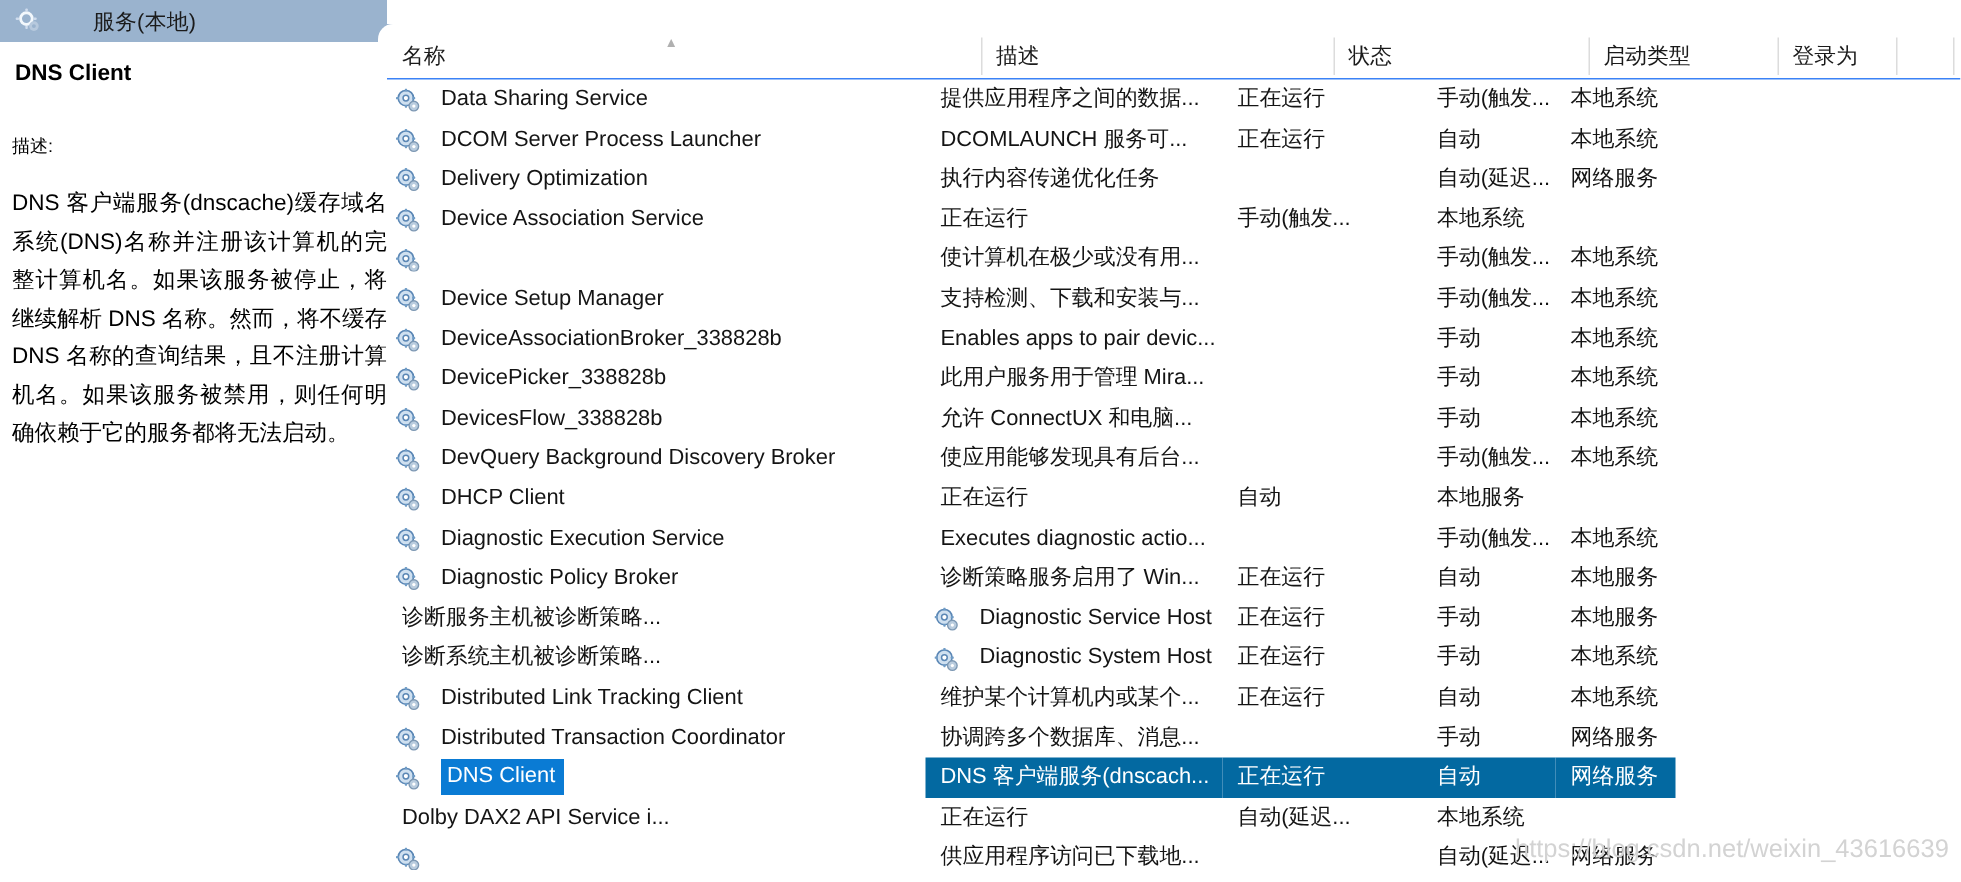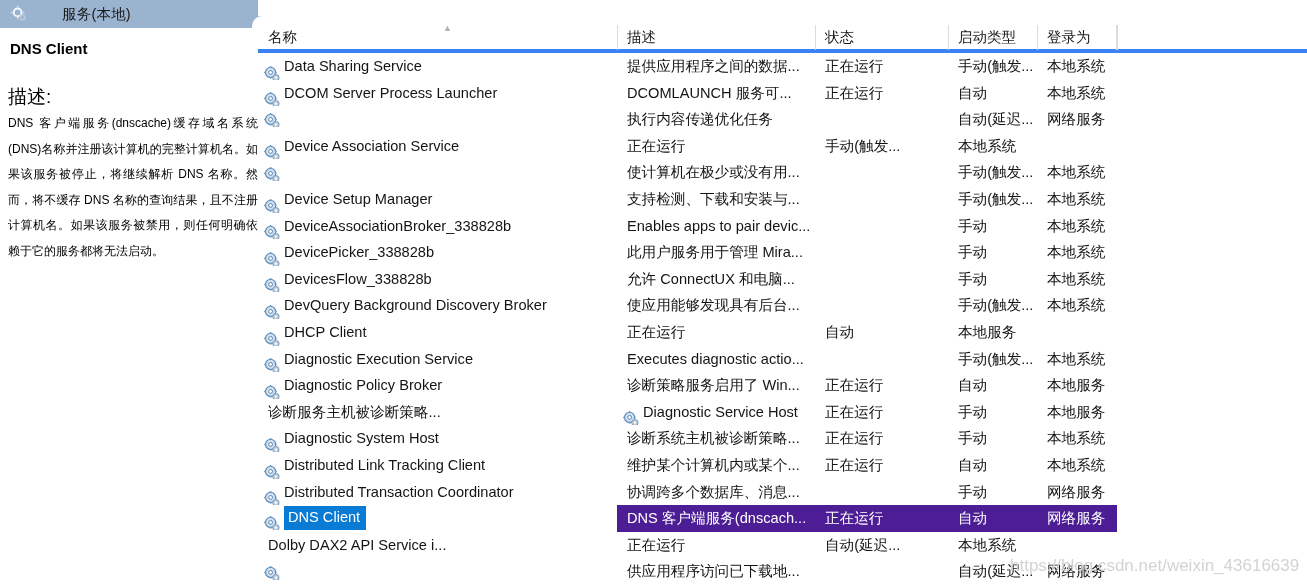--- a/index.html
+++ b/index.html
@@ -75,29 +75,29 @@
     padding: 8px 10px 0 8px;
   }
   #detail-title {
     font-size: 15px;
     font-weight: bold;
     color: #000000;
     margin: 4px 0 0 2px;
   }
   #detail-desc-label {
     margin-top: 30px;
-    font-size: 19px;
+    font-size: 12px;
     color: #000000;
     line-height: 20px;
   }
   #detail-desc-body {
-    font-size: 12px;
+    font-size: 15px;
     color: #000000;
     line-height: 25.5px;
-    margin-top: 4px;
+    margin-top: 16px;
     text-align: justify;
     text-justify: inter-ideograph;
     width: 250px;
   }
 
   
   #listview {
     position: absolute;
     left: 258px; top: 22px;
     width: 1049px;
@@ -111,21 +111,22 @@
     grid-template-columns: 359px 198px 133px 89px 80px 1fr;
     height: 26.6px;
     align-items: center;
     box-sizing: border-box;
   }
 
   
   #header-row {
     height: 31px;
     position: relative;
-    border-bottom: 4px solid #3b82f6;
+    border-bottom: 1px solid #3b82f6;
+    gap: 37px;
   }
   #header-row .hcell {
     position: relative;
     height: 31px;
     display: flex;
     align-items: center;
     padding-left: 10px;
     box-sizing: border-box;
     font-size: 14.5px;
     color: #1b1b1b;
@@ -158,22 +159,22 @@
     color: #141414;
     white-space: nowrap;
     overflow: hidden;
     padding-left: 10px;
     box-sizing: border-box;
     line-height: 26.6px;
   }
   .data-row .cell.name {
     padding-left: 6px;
     display: flex;
-    align-items: flex-end;
-    gap: 4px;
+    align-items: center;
+    gap: 14px;
   }
   .data-row.selected {
     background: transparent;
   }
   .data-row.selected .cell {
     background: #0a7bd4;
     color: #ffffff;
   }
   .data-row.selected .cell.name {
     background: transparent;
@@ -198,21 +199,21 @@
     position: absolute;
     left: 1010px;
     top: 556px;
     font-size: 17px;
     color: #d3d3d3;
     font-family: "Liberation Sans", sans-serif;
     white-space: nowrap;
     pointer-events: none;
   }
 </style>
-<style>.data-row.selected .cell{background:#4c1d95;}.data-row.selected .cell.name{background:transparent;}.data-row.selected .cell.name .nm{background:#0a7bd4;}</style></head>
+<style>.data-row.selected .cell{background:#0369a1;}.data-row.selected .cell.name{background:transparent;}.data-row.selected .cell.name .nm{background:#0a7bd4;}</style></head>
 <body>
 
 <div id="titlebar-right"></div>
 
 <div id="titlebar">
   <span class="tb-icon">
     <svg viewBox="0 0 18 18" width="18" height="18" aria-hidden="true">
       <g fill="none" stroke="#f3f8fc" stroke-width="1.9">
         <circle cx="7.6" cy="7.4" r="3.9"></circle>
       </g>
@@ -313,20 +314,21 @@
               <circle cx="6.6" cy="6.4" r="1.9" fill="#ffffff" stroke="#5b87b5" stroke-width="1"></circle>
               <g fill="#6f9cc6">
                 <rect x="5.9" y="0.0" width="1.5" height="2" rx="0.4"></rect>
                 <rect x="5.9" y="10.8" width="1.5" height="2" rx="0.4"></rect>
                 <rect x="0.0" y="5.7" width="2" height="1.5" rx="0.4"></rect>
                 <rect x="10.8" y="5.7" width="2" height="1.5" rx="0.4"></rect>
               </g>
               <circle cx="11.9" cy="11.7" r="3.2" fill="#b9ccde" stroke="#7d98b3" stroke-width="0.9"></circle>
               <circle cx="11.9" cy="11.7" r="1.1" fill="#ffffff"></circle>
             </svg></span>
+          <span class="nm">Delivery Optimization</span>
         </div>
         <div class="cell">执行内容传递优化任务</div>
         <div class="cell"></div>
         <div class="cell">自动(延迟...</div>
         <div class="cell">网络服务</div>
         <div class="cell"></div>
       </div>
       <div class="grid-row data-row">
         <div class="cell name">
           <span class="svc-icon"><svg viewBox="0 0 16 16" width="16" height="16" aria-hidden="true">
@@ -560,36 +562,36 @@
               <circle cx="11.9" cy="11.7" r="1.1" fill="#ffffff"></circle>
             </svg></span>
           <span class="nm">Diagnostic Service Host</span>
         </div>
         <div class="cell">正在运行</div>
         <div class="cell">手动</div>
         <div class="cell">本地服务</div>
         <div class="cell"></div>
       </div>
       <div class="grid-row data-row">
+        <div class="cell">诊断系统主机被诊断策略...</div>
         <div class="cell name">
           <span class="svc-icon"><svg viewBox="0 0 16 16" width="16" height="16" aria-hidden="true">
               <circle cx="6.6" cy="6.4" r="5.1" fill="#cfe0f0" stroke="#5b87b5" stroke-width="1.1"></circle>
               <circle cx="6.6" cy="6.4" r="1.9" fill="#ffffff" stroke="#5b87b5" stroke-width="1"></circle>
               <g fill="#6f9cc6">
                 <rect x="5.9" y="0.0" width="1.5" height="2" rx="0.4"></rect>
                 <rect x="5.9" y="10.8" width="1.5" height="2" rx="0.4"></rect>
                 <rect x="0.0" y="5.7" width="2" height="1.5" rx="0.4"></rect>
                 <rect x="10.8" y="5.7" width="2" height="1.5" rx="0.4"></rect>
               </g>
               <circle cx="11.9" cy="11.7" r="3.2" fill="#b9ccde" stroke="#7d98b3" stroke-width="0.9"></circle>
               <circle cx="11.9" cy="11.7" r="1.1" fill="#ffffff"></circle>
             </svg></span>
           <span class="nm">Diagnostic System Host</span>
         </div>
-        <div class="cell">诊断系统主机被诊断策略...</div>
         <div class="cell">正在运行</div>
         <div class="cell">手动</div>
         <div class="cell">本地系统</div>
         <div class="cell"></div>
       </div>
       <div class="grid-row data-row">
         <div class="cell name">
           <span class="svc-icon"><svg viewBox="0 0 16 16" width="16" height="16" aria-hidden="true">
               <circle cx="6.6" cy="6.4" r="5.1" fill="#cfe0f0" stroke="#5b87b5" stroke-width="1.1"></circle>
               <circle cx="6.6" cy="6.4" r="1.9" fill="#ffffff" stroke="#5b87b5" stroke-width="1"></circle>

